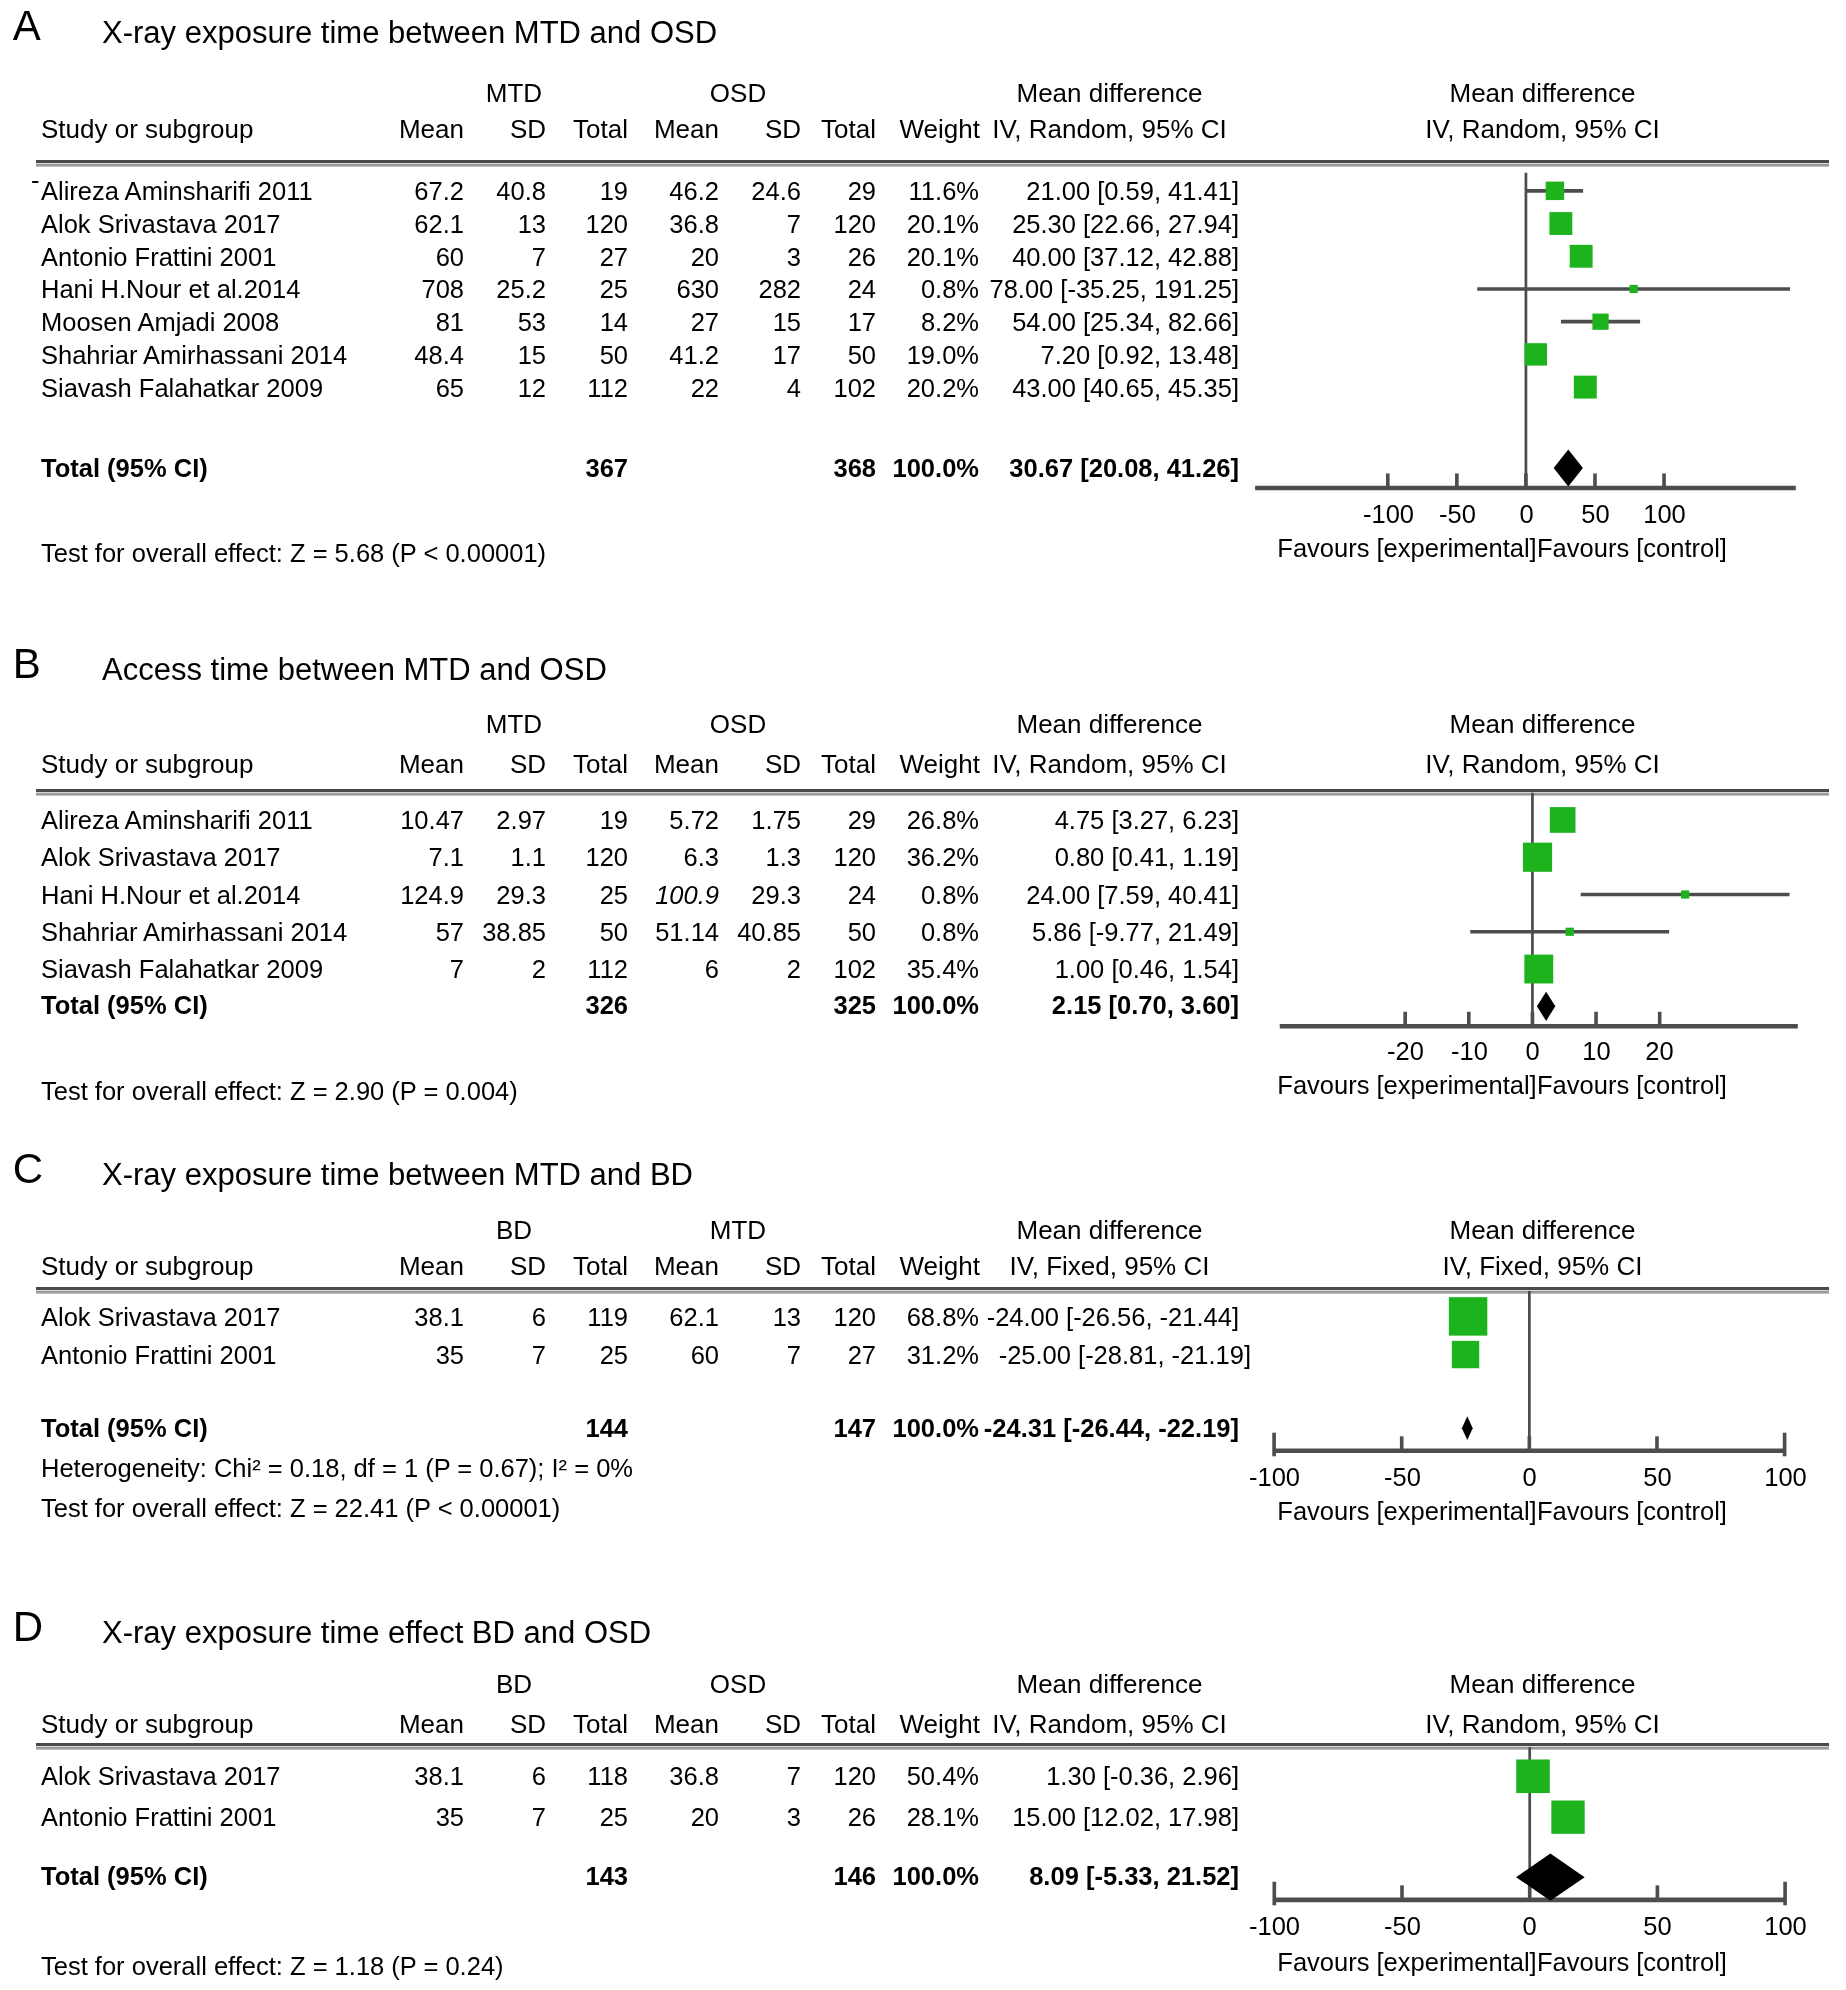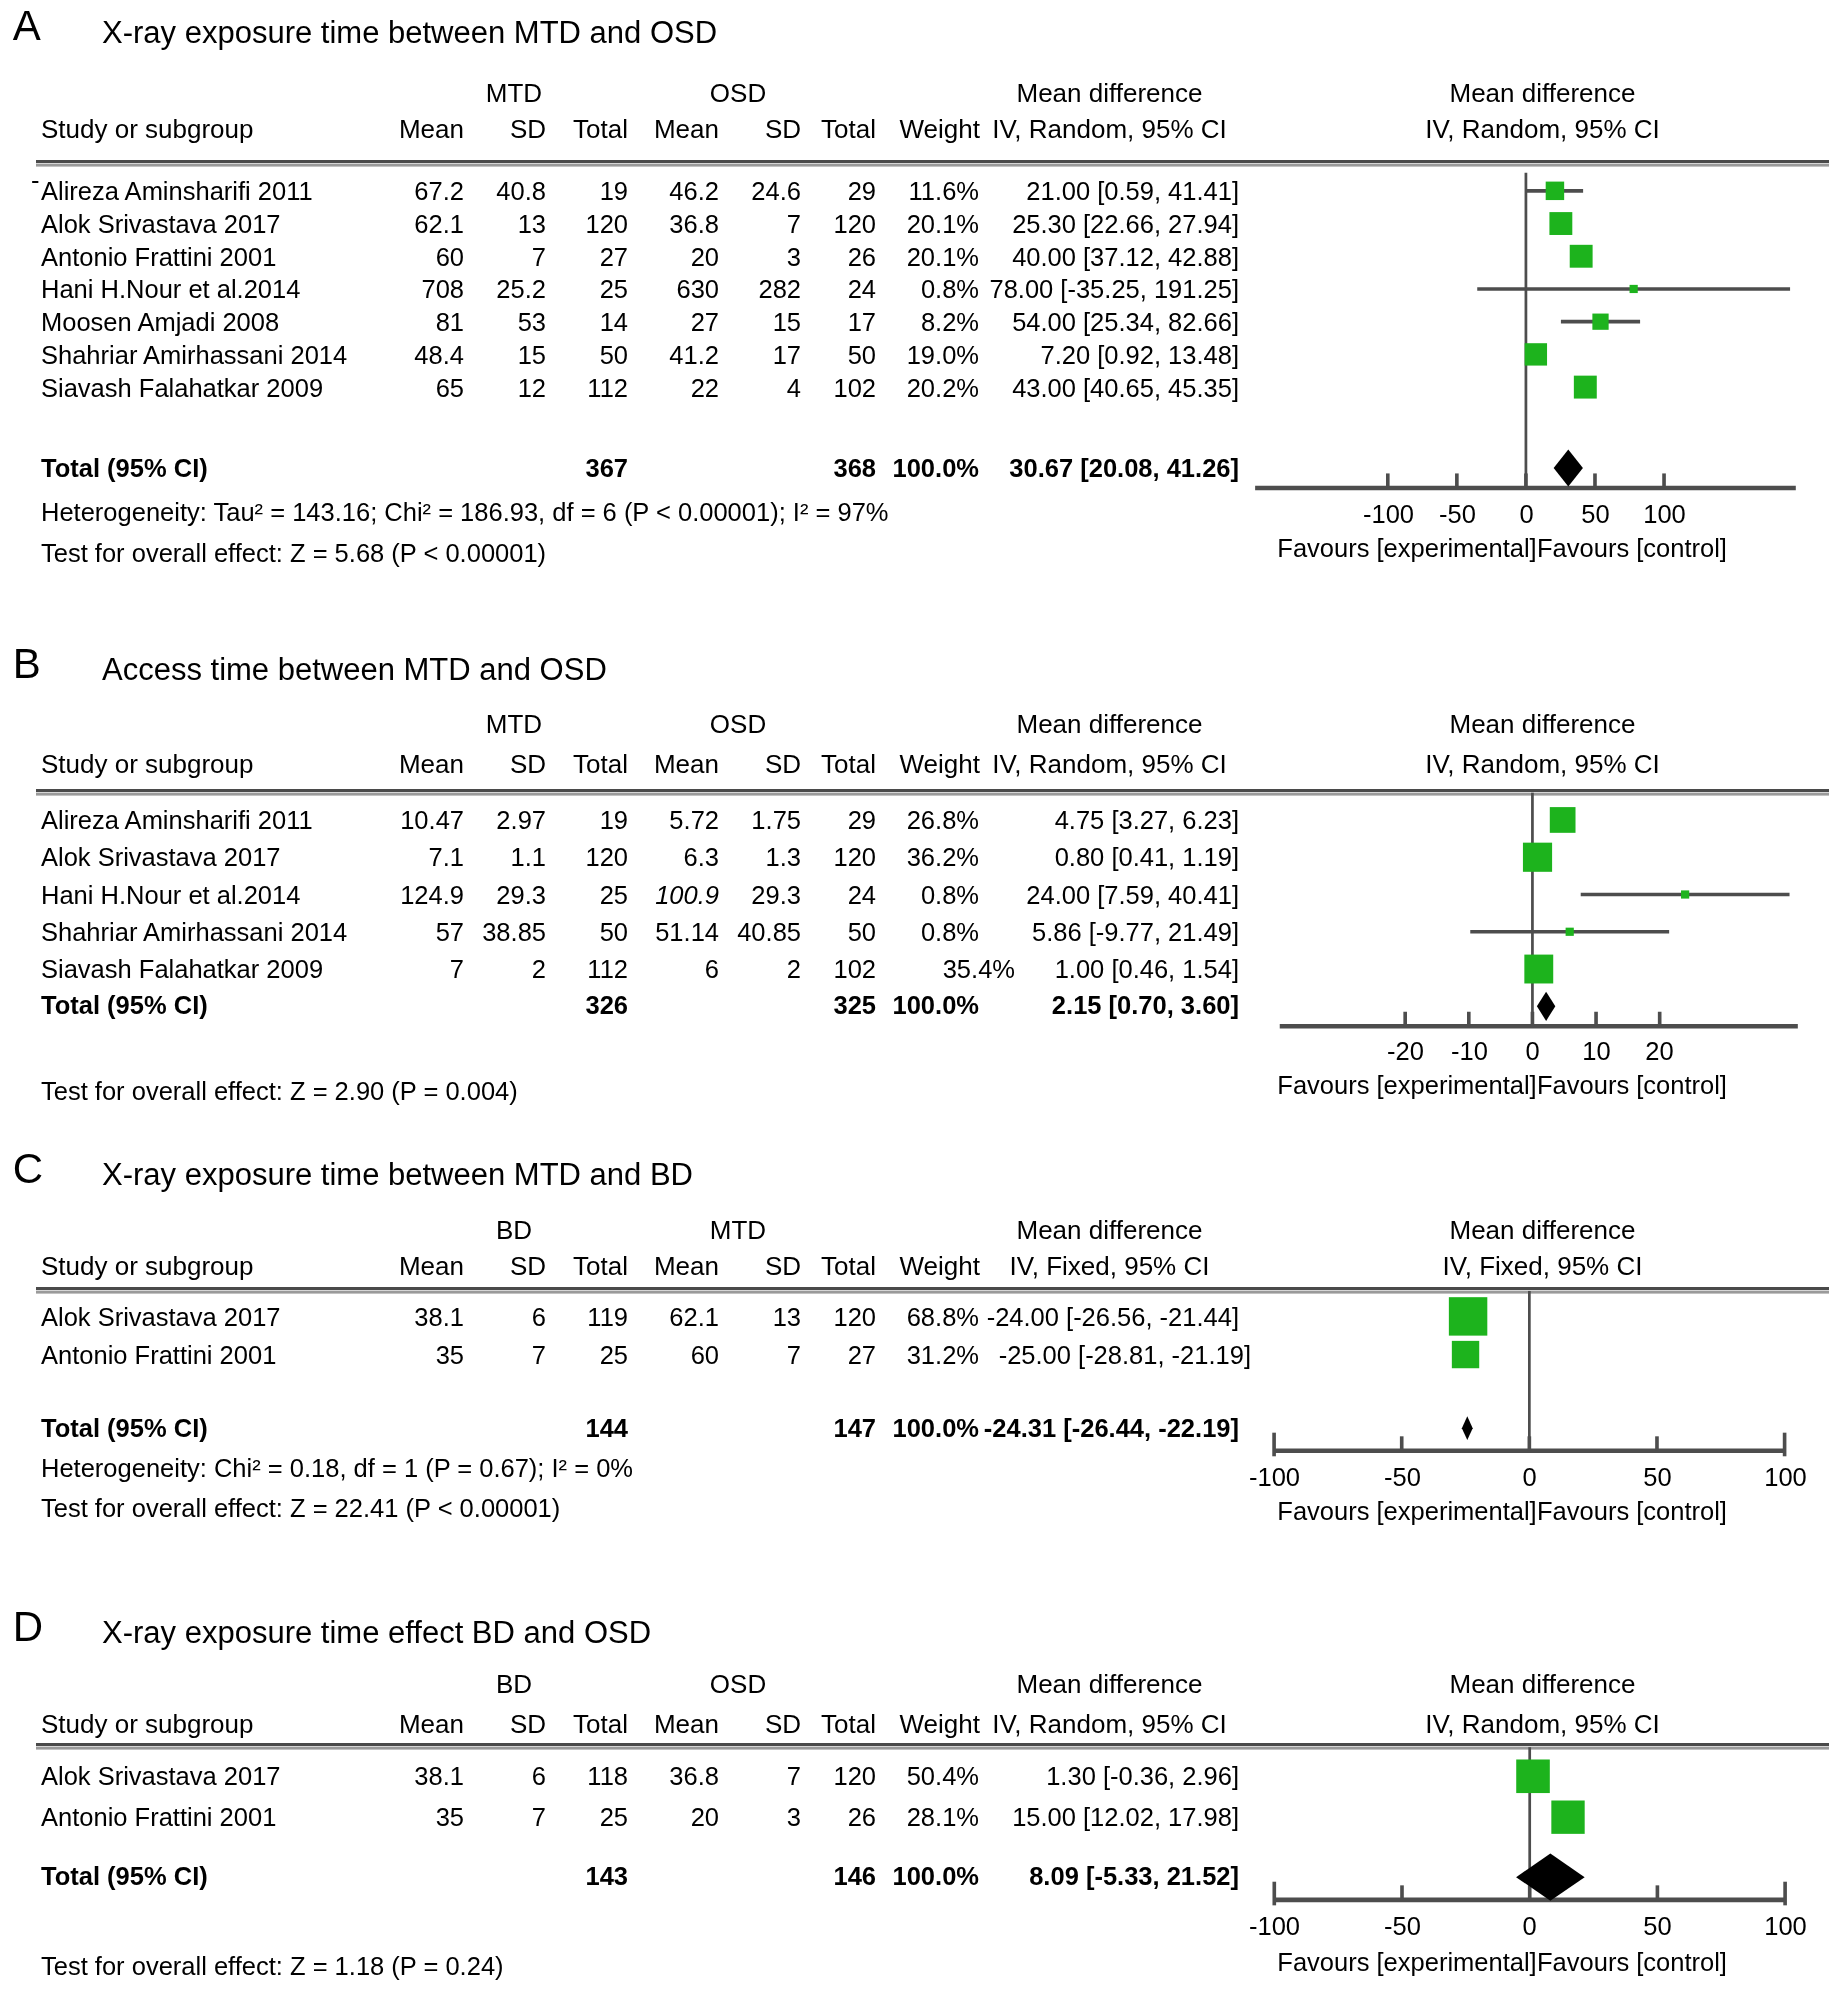--- a/index.html
+++ b/index.html
@@ -97,21 +97,20 @@
       <div class="t " style="left: 564px; top: 375px; width: 155px; text-align: right;">22</div>
       <div class="t " style="left: 646px; top: 375px; width: 155px; text-align: right;">4</div>
       <div class="t " style="left: 721px; top: 375px; width: 155px; text-align: right;">102</div>
       <div class="t " style="left: 843px; top: 375px; width: 136px; text-align: right;">20.2%</div>
       <div class="t " style="left: 966px; top: 375px; width: 273px; text-align: right;">43.00 [40.65, 45.35]</div>
       <div class="t " style="left: 41px; top: 455px; font-weight: 700;">Total (95% CI)</div>
       <div class="t " style="left: 473px; top: 455px; width: 155px; text-align: right; font-weight: 700;">367</div>
       <div class="t " style="left: 721px; top: 455px; width: 155px; text-align: right; font-weight: 700;">368</div>
       <div class="t " style="left: 843px; top: 455px; width: 136px; text-align: right; font-weight: 700;">100.0%</div>
       <div class="t " style="left: 966px; top: 455px; width: 273px; text-align: right; font-weight: 700;">30.67 [20.08, 41.26]</div>
-      <div class="t " style="left: 41px; top: 499px;">Heterogeneity: Tau² = 143.16; Chi² = 186.93, df = 6 (P &lt; 0.00001); I² = 97%</div>
       <div class="t " style="left: 41px; top: 540px;">Test for overall effect: Z = 5.68 (P &lt; 0.00001)</div>
       <div class="t " style="left: 1325px; top: 501px; width: 127px; text-align: center;">-100</div>
       <div class="t " style="left: 1394px; top: 501px; width: 127px; text-align: center;">-50</div>
       <div class="t " style="left: 1463px; top: 501px; width: 127px; text-align: center;">0</div>
       <div class="t " style="left: 1532px; top: 501px; width: 127px; text-align: center;">50</div>
       <div class="t " style="left: 1601px; top: 501px; width: 127px; text-align: center;">100</div>
       <div class="t " style="left: 1198px; top: 535px; width: 418px; text-align: center;">Favours [experimental]</div>
       <div class="t " style="left: 1423px; top: 535px; width: 418px; text-align: center;">Favours [control]</div>
       <svg class="plot" width="1846" height="627" viewBox="0 0 2031 690">
         <line x1="1679" y1="190" x2="1679" y2="537" stroke="#4d4d4d" stroke-width="3"></line>
@@ -192,21 +191,21 @@
       <div class="t " style="left: 721px; top: 292px; width: 155px; text-align: right;">50</div>
       <div class="t " style="left: 843px; top: 292px; width: 136px; text-align: right;">0.8%</div>
       <div class="t " style="left: 966px; top: 292px; width: 273px; text-align: right;">5.86 [-9.77, 21.49]</div>
       <div class="t " style="left: 41px; top: 329px;">Siavash Falahatkar 2009</div>
       <div class="t " style="left: 309px; top: 329px; width: 155px; text-align: right;">7</div>
       <div class="t " style="left: 391px; top: 329px; width: 155px; text-align: right;">2</div>
       <div class="t " style="left: 473px; top: 329px; width: 155px; text-align: right;">112</div>
       <div class="t " style="left: 564px; top: 329px; width: 155px; text-align: right;">6</div>
       <div class="t " style="left: 646px; top: 329px; width: 155px; text-align: right;">2</div>
       <div class="t " style="left: 721px; top: 329px; width: 155px; text-align: right;">102</div>
-      <div class="t " style="left: 843px; top: 329px; width: 136px; text-align: right; padding-left: 36px;">35.4%</div>
+      <div class="t " style="left: 843px; top: 329px; width: 136px; text-align: right;">35.4%</div>
       <div class="t " style="left: 966px; top: 329px; width: 273px; text-align: right;">1.00 [0.46, 1.54]</div>
       <div class="t " style="left: 41px; top: 365px; font-weight: 700;">Total (95% CI)</div>
       <div class="t " style="left: 473px; top: 365px; width: 155px; text-align: right; font-weight: 700;">326</div>
       <div class="t " style="left: 721px; top: 365px; width: 155px; text-align: right; font-weight: 700;">325</div>
       <div class="t " style="left: 843px; top: 365px; width: 136px; text-align: right; font-weight: 700;">100.0%</div>
       <div class="t " style="left: 966px; top: 365px; width: 273px; text-align: right; font-weight: 700;">2.15 [0.70, 3.60]</div>
       <div class="t " style="left: 41px; top: 451px;">Test for overall effect: Z = 2.90 (P = 0.004)</div>
       <div class="t " style="left: 1342px; top: 411px; width: 127px; text-align: center;">-20</div>
       <div class="t " style="left: 1406px; top: 411px; width: 127px; text-align: center;">-10</div>
       <div class="t " style="left: 1469px; top: 411px; width: 127px; text-align: center;">0</div>

